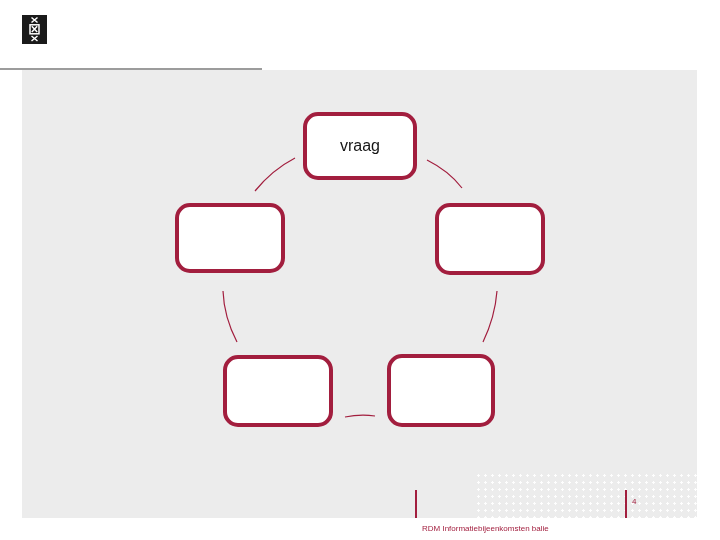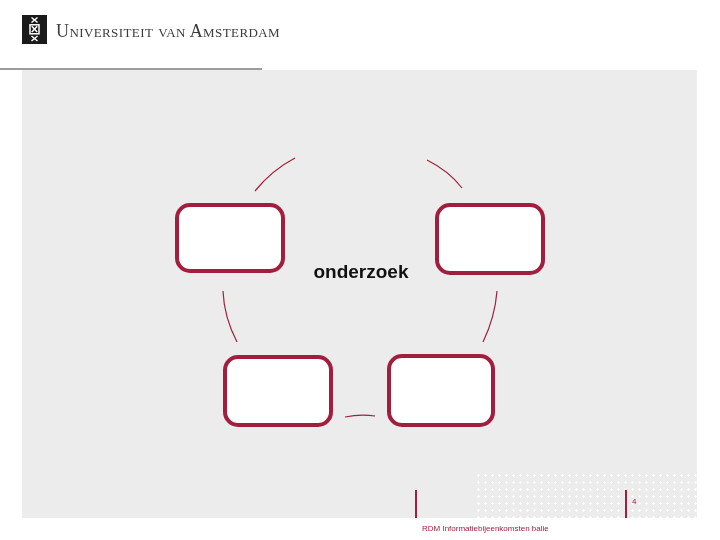--- a/index.html
+++ b/index.html
@@ -74,51 +74,52 @@
     <svg width="25" height="29" viewBox="0 0 25 29" aria-hidden="true">
       <rect width="25" height="29" fill="#1a1a1a"></rect>
       <g stroke="#ffffff" stroke-width="1.5" fill="none">
         <path d="M9.5,2.5 L15.5,7.5 M15.5,2.5 L9.5,7.5"></path>
         <rect x="8" y="9.8" width="9" height="9"></rect>
         <path d="M9.8,11.3 L15.2,17 M15.2,11.3 L9.8,17"></path>
         <path d="M9.5,21 L15.5,26 M15.5,21 L9.5,26"></path>
       </g>
     </svg>
   </span>
-  <span class="wordmark">Universiteit van Amsterdam</span>
 </div>
 <div class="header-rule"></div>
 
 <div class="slide">
 
   <div class="dots"></div>
 
   <svg class="connectors" width="675" height="448" viewBox="0 0 675 448" aria-hidden="true">
     <g stroke="#A21E3E" stroke-width="1.2" fill="none">
       <path d="M273,88 Q250,100 233,121"></path>
       <path d="M405,90 Q427,101 440,118"></path>
       <path d="M201,221 Q202,247 215,272"></path>
       <path d="M475,221 Q473,247 461,272"></path>
       <path d="M323,347 Q338,344 353,346"></path>
     </g>
   </svg>
 
+  <div class="node node-top">
+    <span>vraag</span>
+  </div>
   <div class="node node-ul">
     <span></span>
   </div>
   <div class="node node-ur">
     <span></span>
   </div>
   <div class="node node-ll">
     <span></span>
   </div>
   <div class="node node-lr">
     <span></span>
   </div>
 
-  <div class="center-label">onderzoek</div>
 
   <div class="footer-rule footer-rule-1"></div>
   <div class="footer-text">RDM Informatiebijeenkomsten balie</div>
   <div class="footer-rule footer-rule-2"></div>
   <div class="footer-page">4</div>
 
 </div>
 
 </body></html>

